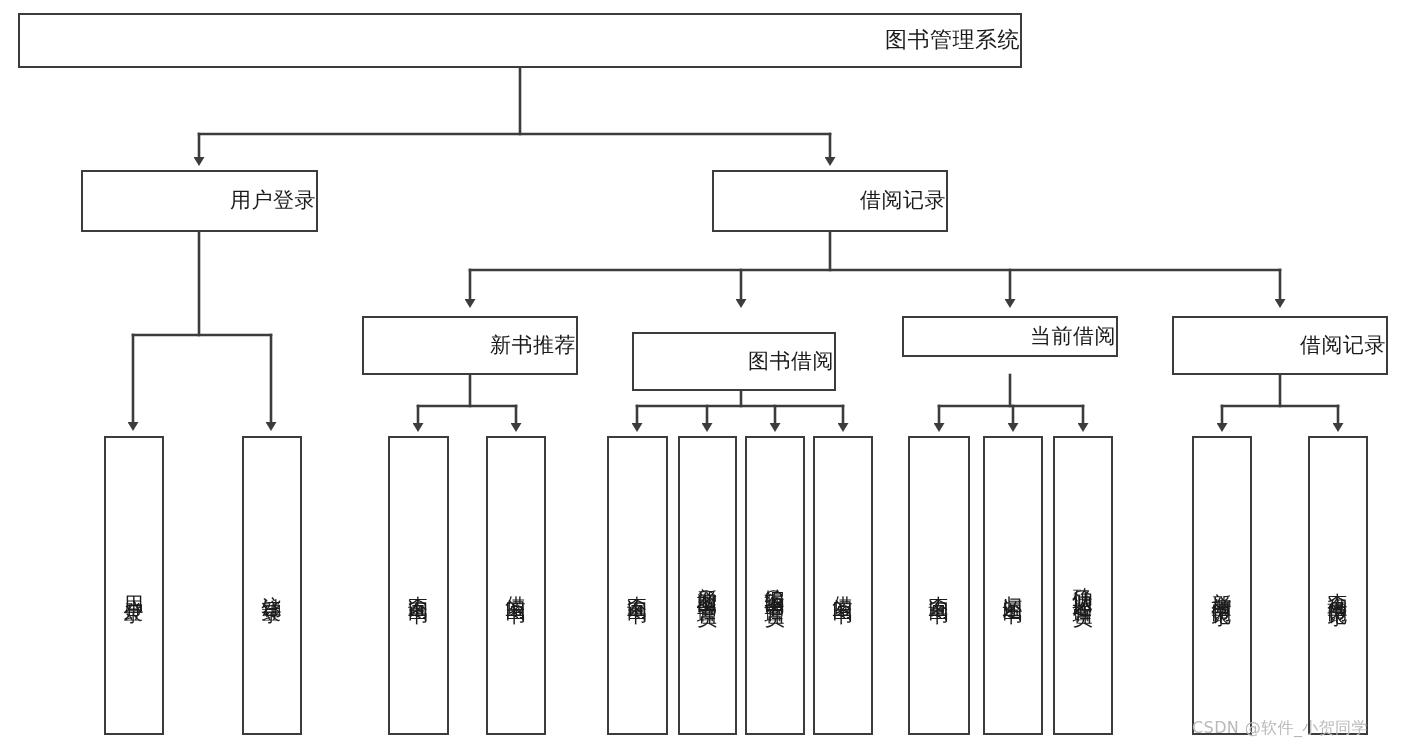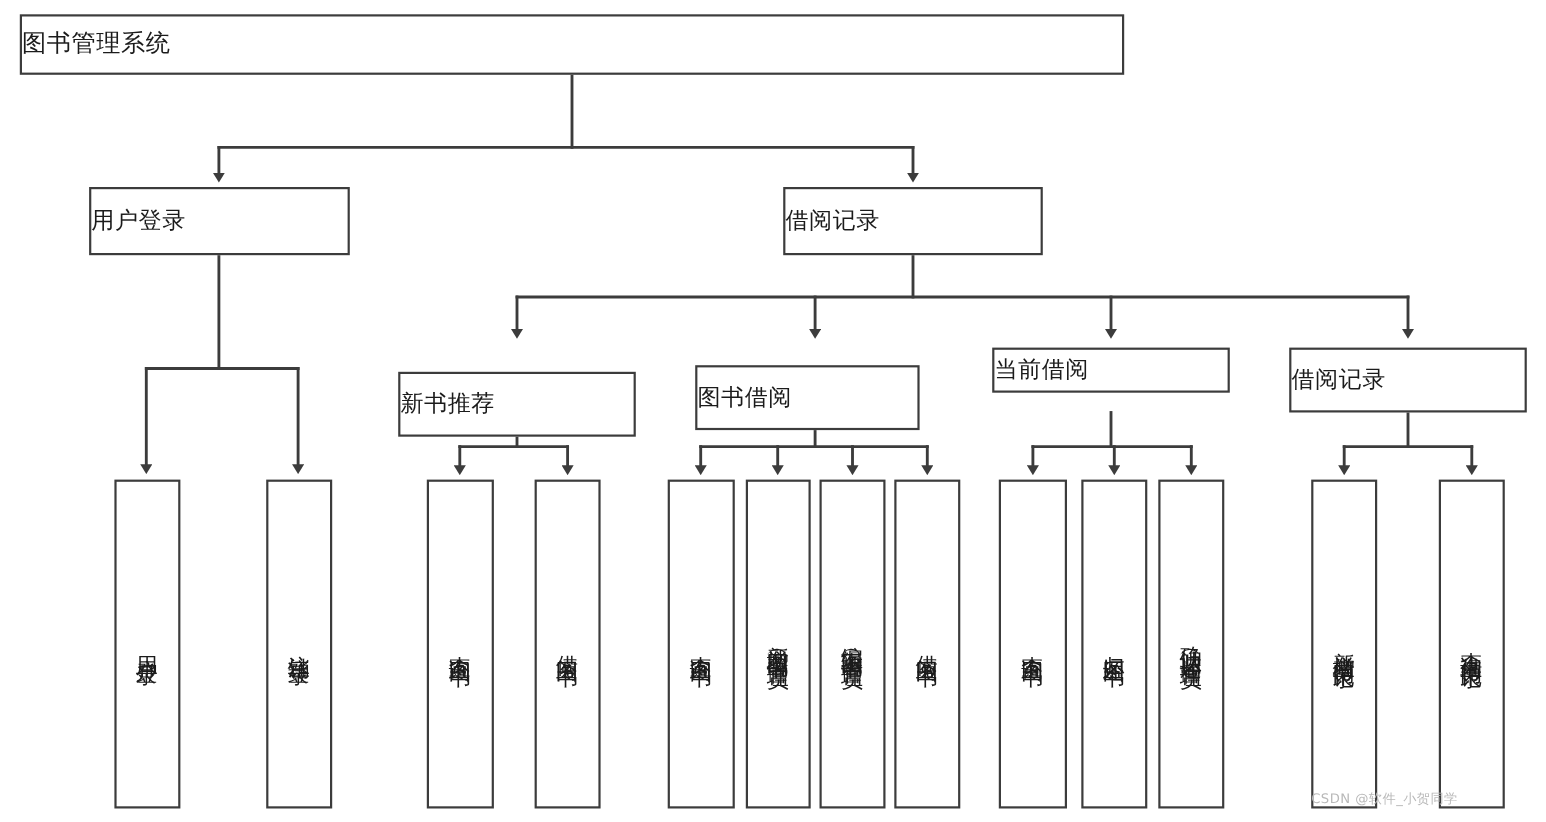--- a/index.html
+++ b/index.html
@@ -26,21 +26,21 @@
     height: 747px;
     pointer-events: none;
   }
   .node {
     position: absolute;
     box-sizing: border-box;
     background: #ffffff;
     border: 2px solid #3c3c3c;
     display: flex;
     align-items: center;
-    justify-content: flex-start;
+    justify-content: flex-end;
     color: #1b1b1b;
     z-index: 2;
   }
   .node .label {
     display: block;
     text-align: center;
     line-height: 1.12;
     letter-spacing: 0.5px;
     white-space: nowrap;
   }
@@ -60,21 +60,21 @@
   .node.vert .label {
     writing-mode: vertical-rl;
     text-orientation: upright;
     font-size: 20px;
     letter-spacing: 3px;
     line-height: 1.0;
   }
   .watermark {
     position: absolute;
     color: #b9b9b9;
-    font-size: 12px;
+    font-size: 16px;
     letter-spacing: 0.4px;
     white-space: nowrap;
     z-index: 3;
     font-family: "DejaVu Sans", "Liberation Sans", sans-serif;
   }
 </style>
 </head>
 <body>
 
 <div id="canvas">
@@ -133,21 +133,21 @@
     <span class="label">图书管理系统</span>
   </div>
 
   <div class="node horiz" style="left:81px; top:170px; width:237px; height:62px;">
     <span class="label">用户登录</span>
   </div>
   <div class="node horiz" style="left:712px; top:170px; width:236px; height:62px;">
     <span class="label">借阅记录</span>
   </div>
 
-  <div class="node horiz" style="left:362px; top:316px; width:216px; height:59px;margin-top:22px;">
+  <div class="node horiz" style="left:362px; top:316px; width:216px; height:59px;">
     <span class="label">新书推荐</span>
   </div>
   <div class="node horiz" style="left:632px; top:332px; width:204px; height:59px;">
     <span class="label">图书借阅</span>
   </div>
   <div class="node horiz" style="left:902px; top:316px; width:216px; height:41px;">
     <span class="label">当前借阅</span>
   </div>
   <div class="node horiz" style="left:1172px; top:316px; width:216px; height:59px;">
     <span class="label">借阅记录</span>

